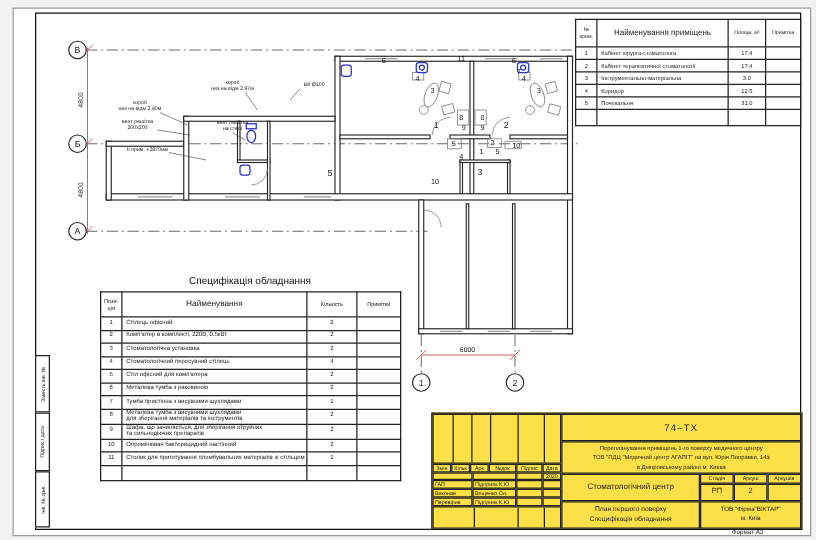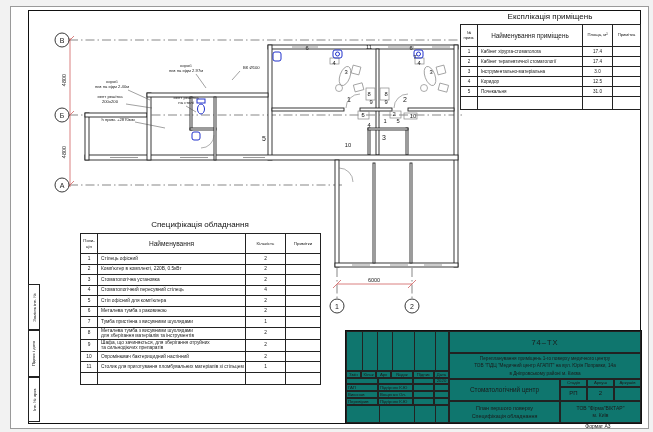--- a/index.html
+++ b/index.html
@@ -25,21 +25,21 @@
   .expl-wrap .tbl td.l{text-align:left;padding-left:3px;}
   .expl-wrap .tbl tr:last-child td{height:12px;}
   .spec-wrap{left:80px;top:220px;width:240px;}
   .spec-wrap .tbl th{font-size:4.4px;}
   .spec-wrap .tbl th.big{font-size:6.6px;}
   .spec-wrap .tbl td{font-size:4.8px;text-align:center;height:9.5px;white-space:nowrap;}
   .spec-wrap .tbl td.l{text-align:left;padding-left:3px;}
   .spec-wrap .tbl tr:last-child td{height:11px;}
 
   
-  .tb{left:345px;top:330px;width:295px;height:92px;border:1px solid #111;background:#0f766e;}
+  .tb{left:345px;top:330px;width:295px;height:92px;border:1px solid #111;background:#fde047;}
   .cell{position:absolute;border:0.7px solid #222;box-sizing:border-box;
         display:flex;align-items:center;justify-content:center;text-align:center;
         line-height:1.2;overflow:hidden;}
   .vline{position:absolute;width:0;border-left:0.7px solid #222;}
   .small{font-size:4.3px;}
   .tb .code{font-size:7.5px;letter-spacing:1px;}
   .tb .desc{font-size:4.7px;line-height:1.5;flex-direction:column;}
   .tb .obj{font-size:6.4px;}
   .tb .two{flex-direction:column;line-height:1.5;}
 
@@ -211,21 +211,20 @@
     <text x="385" y="123">1</text>
     <text x="369" y="127">4</text>
     <text x="398" y="123">5</text>
     <text x="384" y="140" font-size="7">3</text>
     <text x="348" y="147">10</text>
     <text x="264" y="141" font-size="7">5</text>
   </g>
 </svg>
 
 <div class="abs expl-wrap ui">
-  <div class="tbl-title">Експлікація приміщень</div>
   <table class="tbl" style="margin-top:3px;">
     <colgroup>
         <col style="width:17px">
         <col style="width:105px">
         <col style="width:30px">
         <col style="width:28px">
       </colgroup>
     <thead>
       <tr style="height:22px;">
         <th>№ прим.</th>

